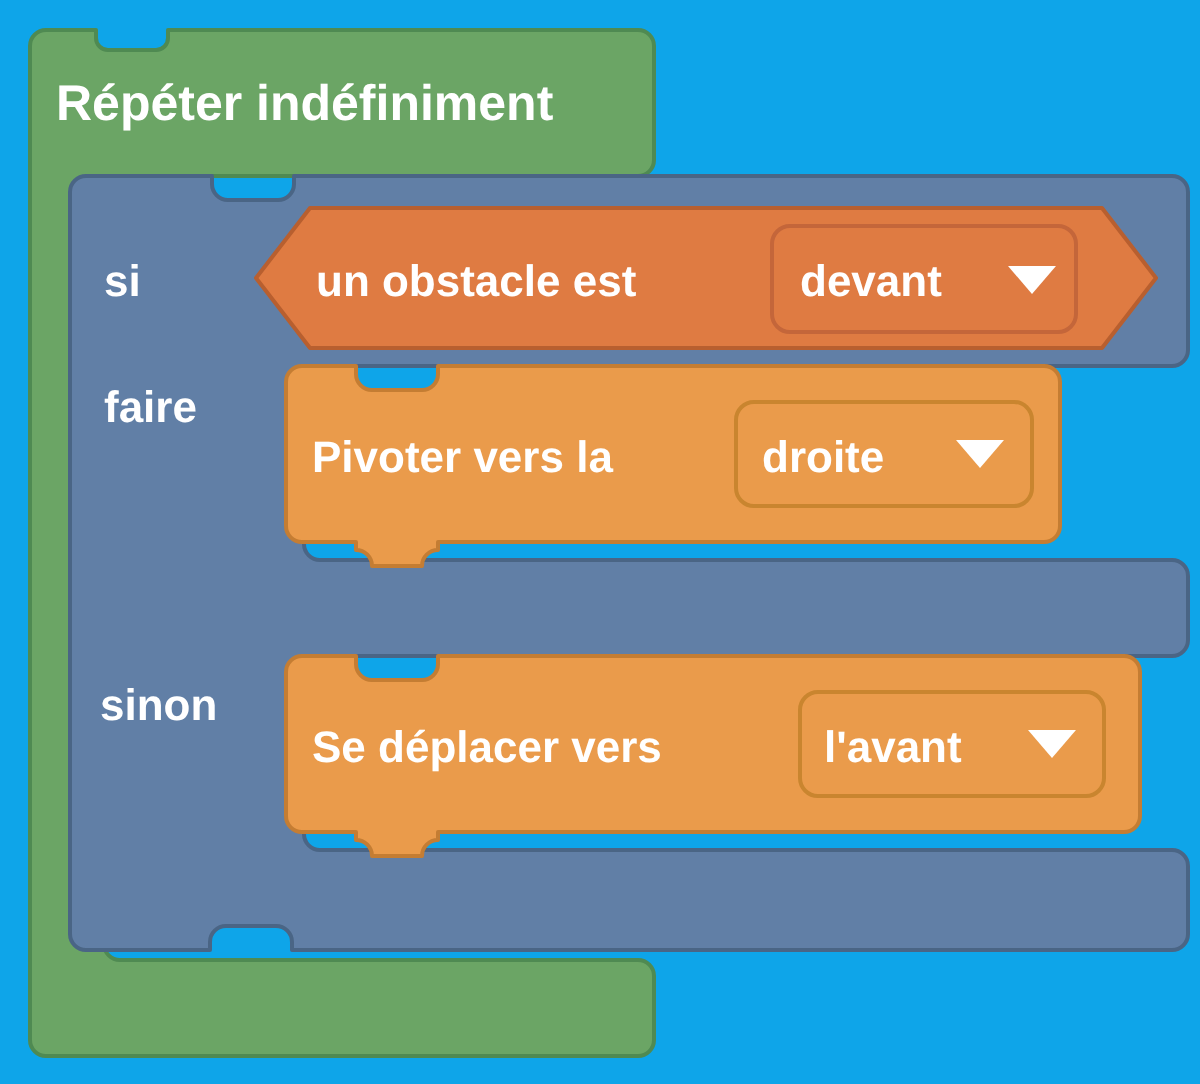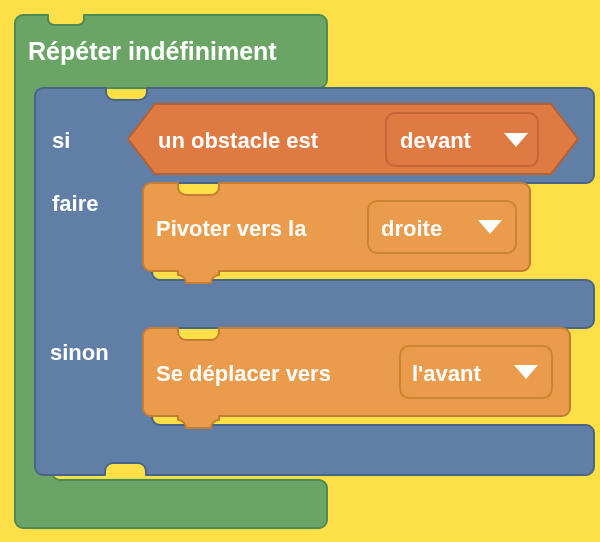--- a/index.html
+++ b/index.html
@@ -10,21 +10,21 @@
   body {
     width: 600px;
     height: 542px;
     overflow: hidden;
     font-family: "Liberation Sans", sans-serif;
   }
   #canvas {
     position: relative;
     width: 600px;
     height: 542px;
-    background: #fde047;
+    background: #0ea5e9;
   }
   svg.blocks {
     position: absolute;
     left: 0;
     top: 0;
     width: 600px;
     height: 542px;
   }
   .block-label {
     font-family: "Liberation Sans", sans-serif;

